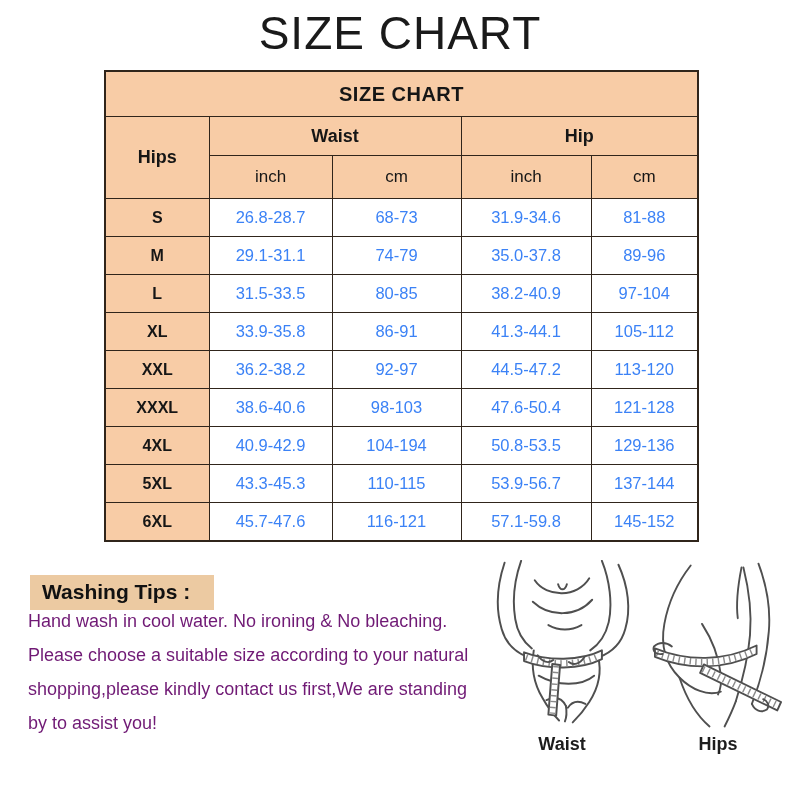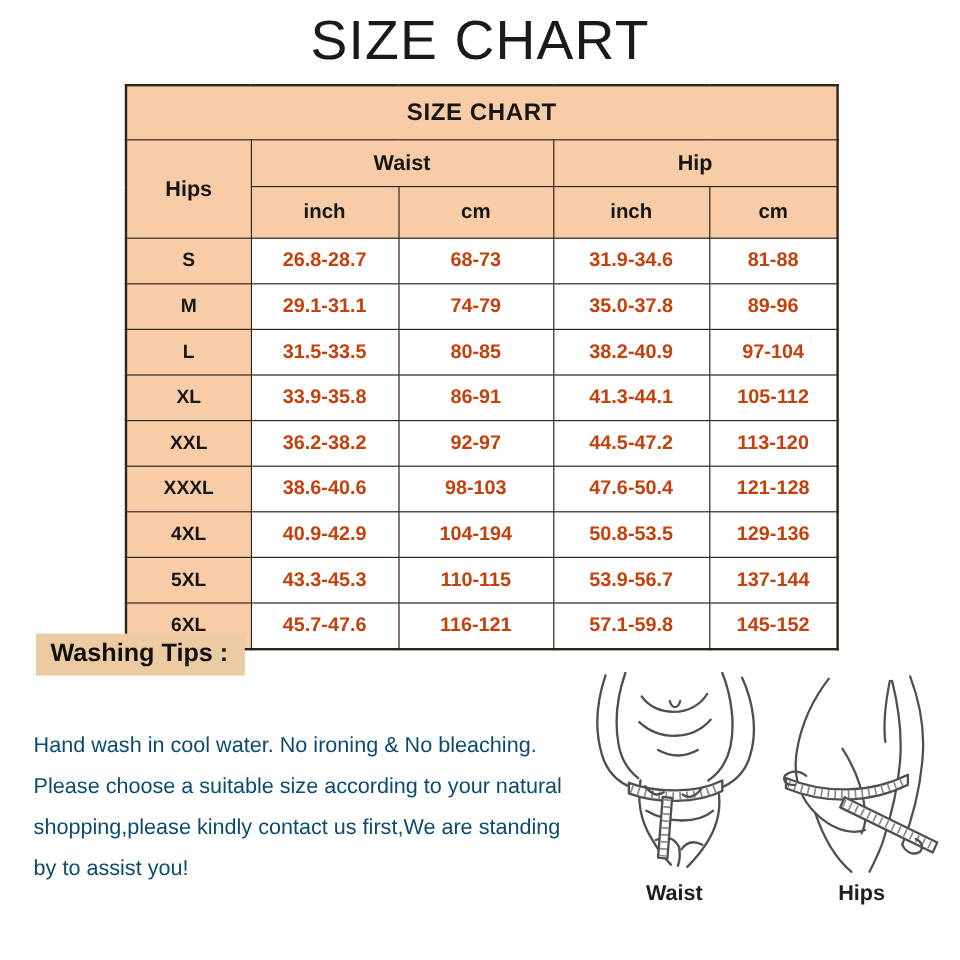--- a/index.html
+++ b/index.html
@@ -15,31 +15,31 @@
   table.size-chart {
     position:absolute; left:104px; top:70px; width:593px;
     border-collapse:collapse; table-layout:fixed;
     border:2px solid #30251b;
   }
   table.size-chart th, table.size-chart td {
     border:1px solid #30251b; text-align:center; vertical-align:middle; padding:0;
   }
   .title-row th { background:#f8cca6; height:44px; font-size:20px; font-weight:700; letter-spacing:.5px; }
   .group-row th { background:#f8cca6; height:38px; font-size:18px; font-weight:700; }
-  .unit-row th  { background:#f8cca6; height:42px; font-size:17px; font-weight:700; }
+  .unit-row th  { background:#f8cca6; height:42px; font-size:17px; font-weight:400; }
   tbody th { background:#f8cca6; font-size:16px; font-weight:700; }
-  tbody td { background:#ffffff; font-size:16.5px; font-weight:700; height:37px; color:#c2410c; }
+  tbody td { background:#ffffff; font-size:16.5px; font-weight:400; height:37px; color:#3b82f6; }
   .tips-label {
-    position:absolute; left:30px; top:528px;
+    position:absolute; left:30px; top:575px;
     background:#eccaa2; color:#111;
-    font-size:21px; font-weight:700; padding:5px 14px 6px 12px;
+    font-size:21px; font-weight:700; padding:5px 24px 6px 12px;
   }
   .tips-text {
     position:absolute; left:28px; top:604px; width:462px;
-    font-size:18px; line-height:34px; color:#0c4a6e;
+    font-size:18px; line-height:34px; color:#701a75;
   }
   .figures { position:absolute; left:484px; top:560px; width:312px; display:flex; }
   .figure { width:50%; display:flex; flex-direction:column; align-items:center; }
   .figure-label { font-size:18px; font-weight:700; color:#1d1d1d; margin-top:2px; }
   .body-line { fill:none; stroke:#4f4f4f; stroke-width:2; stroke-linecap:round; stroke-linejoin:round; }
   .tape-fill { fill:#ffffff; stroke:#4f4f4f; stroke-width:2; stroke-linejoin:round; }
   .tape-ticks { fill:none; stroke:#8a8a8a; stroke-linecap:butt; }
 </style>
 </head>
 <body>

